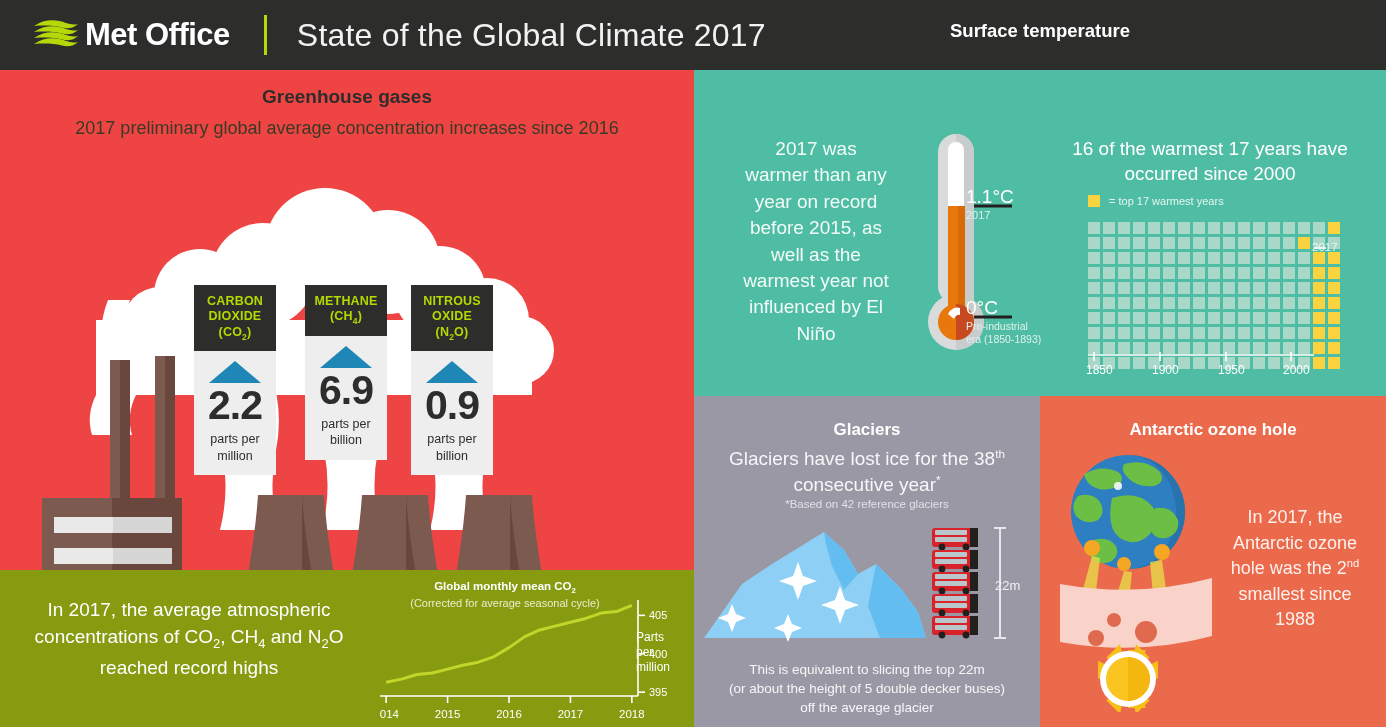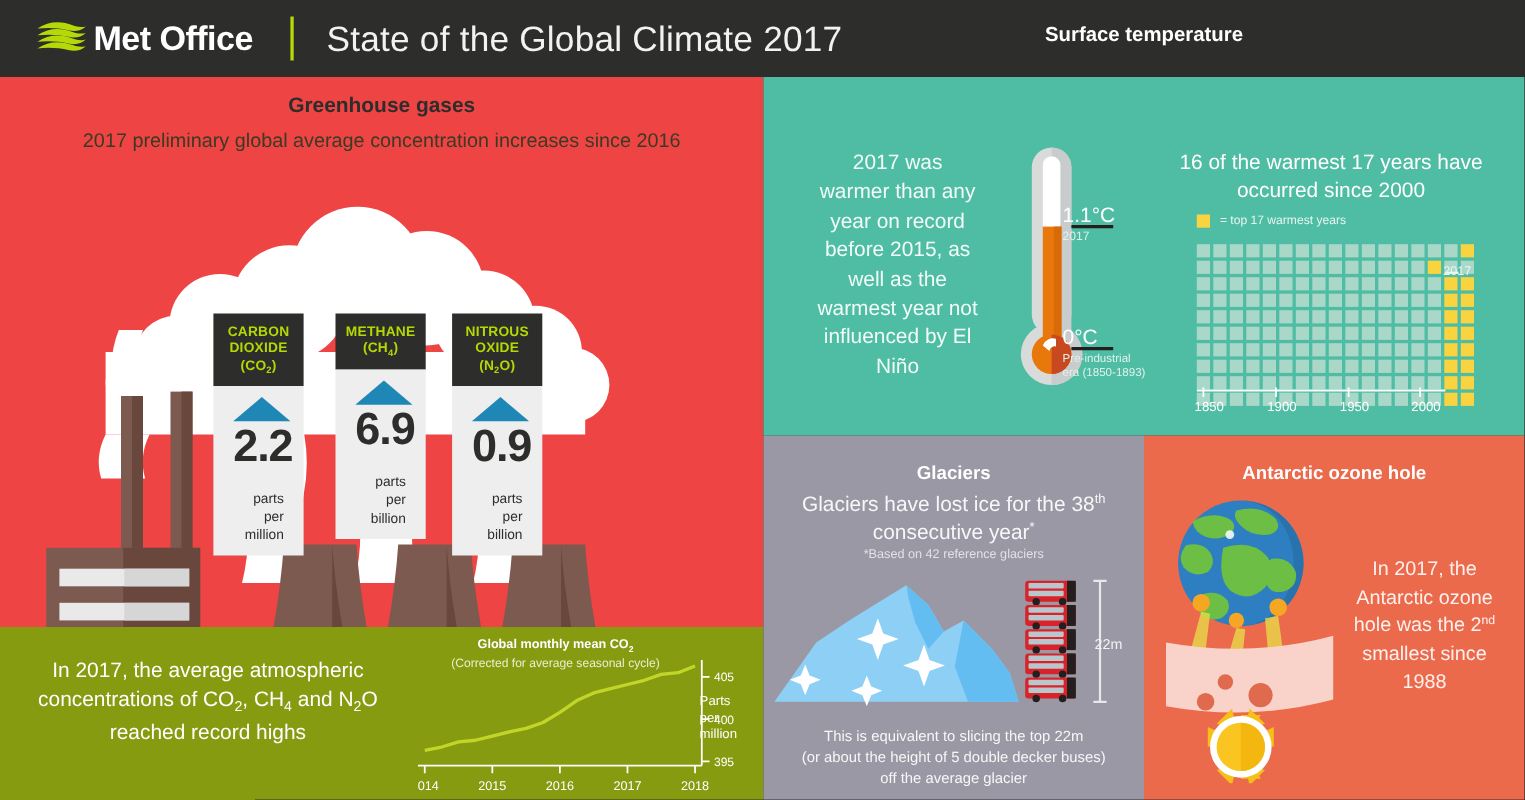--- a/index.html
+++ b/index.html
@@ -32,26 +32,26 @@
   .ghg-title { position:absolute; top:16px; left:0; width:694px; text-align:center;
                color:#2d2d2b; font-size:19px; font-weight:bold; }
   .ghg-sub   { position:absolute; top:48px; left:0; width:694px; text-align:center;
                color:#3a3a25; font-size:18px; font-weight:300; }
 
   .factory-svg { position:absolute; left:0; top:0; width:694px; height:500px; }
 
   .gas-card { position:absolute; width:82px; }
   .gas-head { background:#2d2d2b; color:#b3d904; font-size:12.5px; font-weight:bold;
               text-align:center; padding:9px 2px 10px; line-height:1.22; letter-spacing:0.2px; }
-  .gas-body { background:#eeeeee; padding:10px 18px 11px; text-align:right; }
+  .gas-body { background:#eeeeee; padding:10px 6px 11px; text-align:center; }
   .gas-tri  { width:0; height:0; margin:0 auto 2px;
               border-left:26px solid transparent; border-right:26px solid transparent;
               border-bottom:22px solid #1e87b5; }
   .gas-val  { font-size:41px; font-weight:bold; color:#2d2d2b; line-height:1.0; letter-spacing:-1px; }
-  .gas-unit { font-size:12.5px; color:#2d2d2b; line-height:1.3; margin-top:19px; font-weight:400; }
+  .gas-unit { font-size:12.5px; color:#2d2d2b; line-height:1.3; margin-top:5px; font-weight:400; }
   #gas-0 { left:194px; top:215px; }
   #gas-1 { left:305px; top:215px; }
   #gas-2 { left:411px; top:215px; }
 
   
   .ghg-stat { position:absolute; left:24px; top:26px; width:330px; text-align:center;
               color:#ffffff; font-size:19px; font-weight:300; line-height:1.44; }
   .co2chart { position:absolute; left:380px; top:8px; width:310px; height:145px; }
   .cc-title { position:absolute; left:380px; top:10px; width:250px; text-align:center;
               color:#ffffff; font-size:11.5px; font-weight:bold; }

